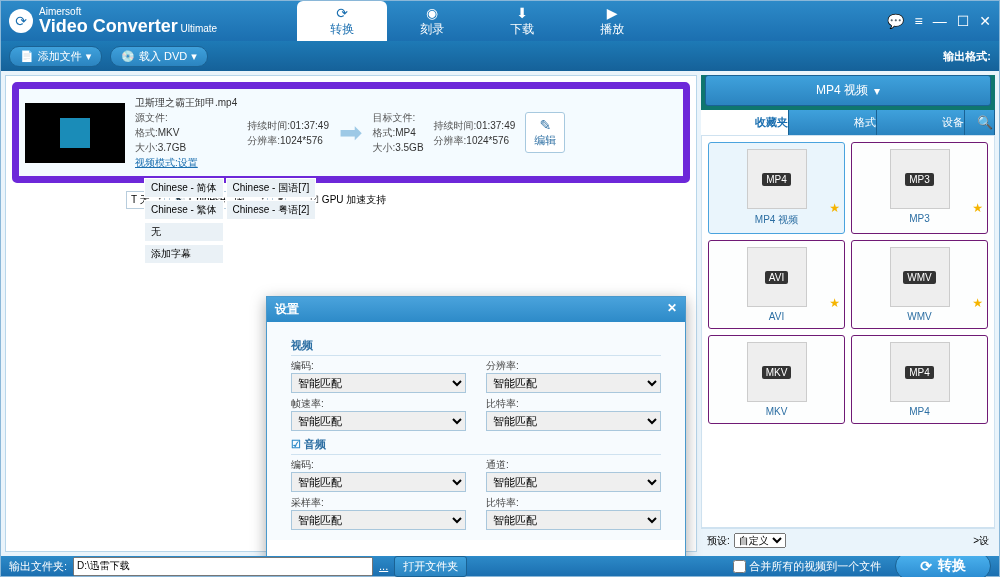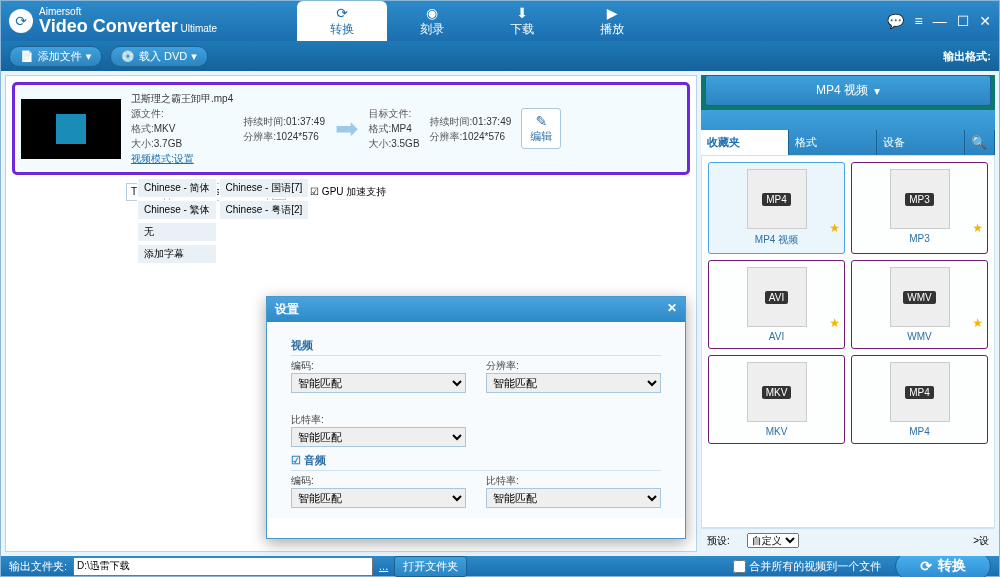--- a/index.html
+++ b/index.html
@@ -13,63 +13,63 @@
 .tab { width: 90px; display:flex; flex-direction:column; align-items:center; justify-content:center; color:#fff; font-size:12px; cursor:pointer; }
 .tab.active { background:#fff; color:#1b6fb0; border-radius:6px 6px 0 0; }
 .tab .ticon { font-size:14px; }
 .winctrl { margin-left:auto; display:flex; gap:10px; font-size:14px; }
 .winctrl span { cursor:pointer; }
 .toolbar { height: 30px; background: linear-gradient(#1e7ab6,#156199); display:flex; align-items:center; padding:0 8px; color:#fff; }
 .tbtn { background: linear-gradient(#3fa1dc,#2b84c0); border:1px solid #1a6294; border-radius:10px; padding:2px 10px; display:flex; align-items:center; gap:4px; font-size:11px; cursor:pointer; margin-right:8px; }
 .output-label { margin-left:auto; font-weight:bold; }
 .content { flex:1; display:flex; background:#eaf4fb; position:relative; overflow:hidden; }
 .left { flex:1; background:#fff; border:1px solid #b8d6ea; margin:4px; position:relative; }
-.card { display:flex; gap:10px; padding:6px; border:3px solid #6d28d9; background:#f4fbff; margin:6px; border-radius:5px; align-items:center; }
+.card { display:flex; gap:10px; padding:6px; border:7px solid #6d28d9; background:#f4fbff; margin:6px; border-radius:5px; align-items:center; }
 .thumb { width:100px; height:60px; background:#000; display:flex; align-items:center; justify-content:center; }
 .thumb div { width:30px; height:30px; background:#1a8cb8; }
 .meta { font-size:10px; color:#333; line-height:1.5; }
 .meta .label { color:#555; }
 .meta a { color:#1b6fb0; text-decoration:underline; cursor:pointer; }
 .arrow { font-size:28px; color:#9dc9e6; }
 .editbtn { border:1px solid #a7c9df; border-radius:3px; padding:4px 8px; background:#fff; color:#2d6fa3; text-align:center; cursor:pointer; }
 .editbtn .eic { font-size:14px; display:block; }
 .optrow { display:flex; gap:4px; padding:2px 6px 6px 120px; align-items:center; font-size:10px; }
 .mini { border:1px solid #b8cddd; background:#fff; padding:1px 14px 1px 4px; font-size:10px; position:relative; cursor:pointer;}
 .mini::after{content:"▾";position:absolute;right:2px;font-size:8px;color:#555;}
-.sublist { position:absolute; left:129px; top:100px; font-size:10px; }
+.sublist { position:absolute; left:136px; top:100px; font-size:10px; }
 .sublist td { background:#eaf1f6; border:1px solid #fff; padding:2px 6px; min-width:70px; }
 .right { width:294px; background:#0f766e; display:flex; flex-direction:column; margin:4px 4px 4px 0; }
 .fmtbtn { background: linear-gradient(#3fa1dc,#2b84c0); color:#fff; text-align:center; padding:6px; border:1px solid #1a6294; border-radius:3px; margin:0 4px 4px; cursor:pointer; display:flex; align-items:center; justify-content:center; gap:6px; font-size:12px;}
 .tabbar { display:flex; background: linear-gradient(#3fa1dc,#2b84c0); color:#fff; font-size:11px; }
-.tabbar div { flex:1; text-align:left; padding:5px 6px; cursor:pointer; border-right:1px solid #1a6294;margin-top:20px;}
+.tabbar div { flex:1; text-align:right; padding:5px 0; cursor:pointer; border-right:1px solid #1a6294;}
 .tabbar div.active { background:#fff; color:#1b6fb0; font-weight:bold; }
 .tabbar div.search { flex:0 0 30px; font-size:13px; }
 .grid { flex:1; background:#fff; border:1px solid #cfe2f0; overflow-y:auto; display:grid; grid-template-columns:1fr 1fr; padding:6px; gap:6px; align-content:start;}
 .fmtcard { border:1px solid #701a75; background:#fdfefe; border-radius:3px; display:flex; flex-direction:column; align-items:center; padding:6px 4px; position:relative; cursor:pointer; }
 .fmtcard.sel { border:1px solid #4aa3de; background:#eaf5fc; }
 .ficon { width:60px; height:60px; display:flex; align-items:center; justify-content:center; background:#eee; border:1px solid #ccc; margin-bottom:4px; }
 .ficon .tag { background:#333; color:#fff; font-size:10px; padding:1px 4px; border-radius:2px; }
 .star { position:absolute; right:4px; bottom:18px; color:#f5b400; font-size:12px; }
 .fmtcard .nm { font-size:10px; color:#2d6fa3; }
-.presetbar { background:#eaf4fb; padding:4px 6px; font-size:10px; display:flex; align-items:center; gap:17px; border-top:1px solid #cfe2f0;}
+.presetbar { background:#eaf4fb; padding:4px 6px; font-size:10px; display:flex; align-items:center; gap:4px; border-top:1px solid #cfe2f0;}
 .presetbar select{font-size:10px;}
 .footer { height:20px; background: linear-gradient(#2d8ac8,#1b6fb0); display:flex; align-items:center; padding:0 8px; color:#fff; font-size:11px; gap:6px;}
 .footer input[type=text] { flex:0 0 300px; font-size:10px; padding:2px; }
 .footer .fmore{color:#fff;text-decoration:underline;cursor:pointer;}
 .footer .fbtn { border:1px solid #1a6294; background:linear-gradient(#3fa1dc,#2b84c0); padding:2px 8px; border-radius:3px; cursor:pointer;}
 .footer .convbtn { margin-left:8px; background:linear-gradient(#4db4f0,#2b8bd0); border:1px solid #1a6294; border-radius:14px; padding:4px 24px; font-size:14px; font-weight:bold; cursor:pointer; display:flex;gap:6px;align-items:center;}
 .footer label { margin-left:auto; display:flex; align-items:center; gap:3px;}
 
 .dialog { position:absolute; left:265px; top:225px; width:420px; background:#fff; border:1px solid #4a99cc; box-shadow:0 4px 14px rgba(0,0,0,.35); z-index:10; }
 .dlg-title { background:linear-gradient(#4aa3dc,#2d8ac8); color:#fff; padding:4px 8px; display:flex; font-size:12px; font-weight:bold;}
 .dlg-title .x { margin-left:auto; cursor:pointer; }
 .dlg-body { padding:10px 24px; background:#f7fbfe; }
 .section-hd { font-size:11px; color:#2d6fa3; font-weight:bold; margin:6px 0 3px; border-bottom:1px solid #cfe2f0; padding-bottom:2px;}
 .section-hd.chk::before{content:"☑ ";color:#2d8ac8;}
-.dlg-grid { display:grid; grid-template-columns:1fr 1fr; gap:20px 20px; }
+.dlg-grid { display:grid; grid-template-columns:1fr 1fr; gap:4px 20px; }
 .dlg-grid label { font-size:10px; color:#444; }
 .dlg-grid select { width:100%; font-size:11px; padding:2px; border:1px solid #a9c7dc;}
 .dlg-foot { display:flex; padding:8px 14px 12px; gap:10px; }
 </style>
 </head>
 <body>
 
 <div class="app">
   <div class="titlebar">
     <div class="logo-badge">⟳</div>
@@ -227,25 +227,28 @@
     <div class="dialog">
       <div class="dlg-title">
         <span>设置</span>
         <span class="x">✕</span>
       </div>
       <div class="dlg-body">
         <div class="section-hd">视频</div>
         <div class="dlg-grid">
           <div><label>编码:</label><select><option>智能匹配</option></select></div>
           <div><label>分辨率:</label><select><option>智能匹配</option></select></div>
+          <div><label>帧速率:</label><select><option>智能匹配</option></select></div>
           <div><label>比特率:</label><select><option>智能匹配</option></select></div>
         </div>
         <div class="section-hd chk">音频</div>
         <div class="dlg-grid">
           <div><label>编码:</label><select><option>智能匹配</option></select></div>
+          <div><label>通道:</label><select><option>智能匹配</option></select></div>
+          <div><label>采样率:</label><select><option>智能匹配</option></select></div>
           <div><label>比特率:</label><select><option>智能匹配</option></select></div>
         </div>
       </div>
       <div class="dlg-foot">
         
         
         
         
       </div>
     </div>

